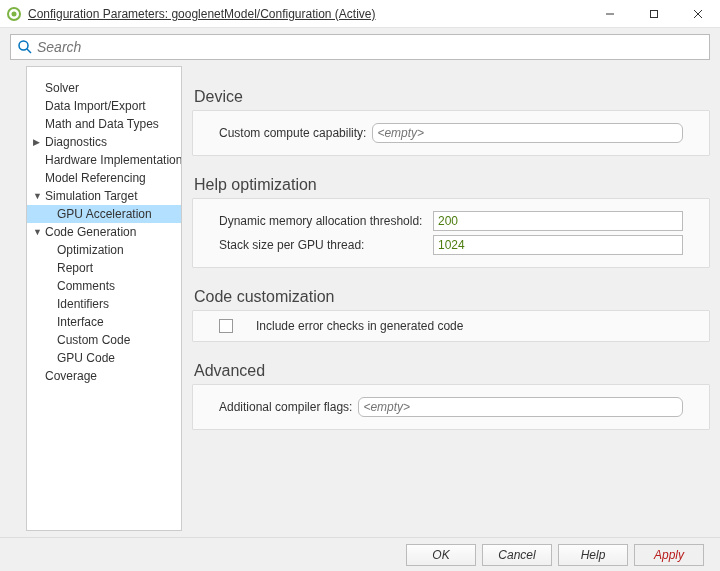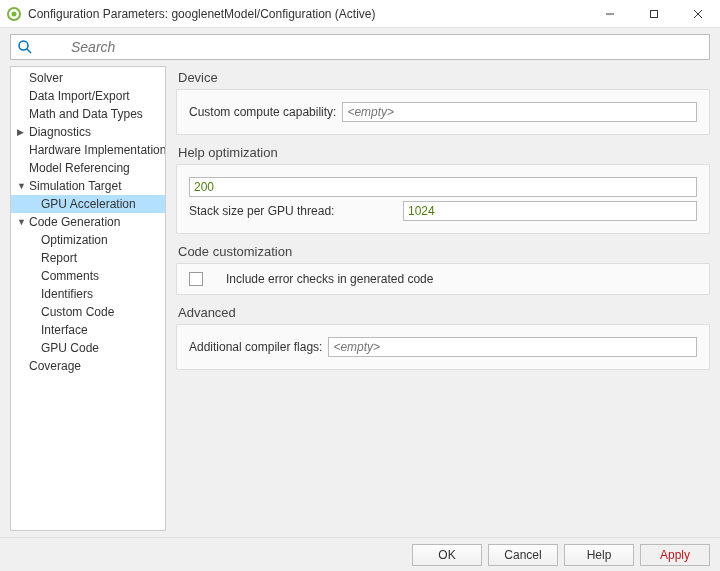--- a/index.html
+++ b/index.html
@@ -14,20 +14,21 @@
     display: flex;
     flex-direction: column;
   }
   .titlebar {
     height: 28px;
     background: #fff;
     display: flex;
     align-items: center;
     padding: 0 0 0 6px;
     border-bottom: 1px solid #e5e5e5;
+    text-decoration: underline;
   }
   .titlebar .app-icon {
     width: 16px; height: 16px;
     margin-right: 6px;
     display: inline-flex;
     align-items: center; justify-content: center;
   }
   .titlebar .title {
     flex: 1;
     font-size: 12px;
@@ -45,21 +46,20 @@
     padding: 6px 10px;
     background: #f0f0f0;
   }
   .searchbar {
     display: flex;
     align-items: center;
     height: 26px;
     border: 1px solid #bbb;
     background: #fff;
     padding: 0 6px;
-    gap: 34px;
   }
   .searchbar .search-icon {
     width: 16px; height: 16px;
     display: flex; align-items: center; justify-content: center;
     color: #0072bd;
     margin-right: 4px;
   }
   .searchbar input {
     flex: 1;
     border: none;
@@ -74,21 +74,22 @@
     display: flex;
     padding: 0 10px 6px 10px;
     gap: 10px;
     min-height: 0;
   }
   .sidebar {
     width: 156px;
     background: #fff;
     border: 1px solid #ccc;
     overflow: auto;
-    padding: 2px 0;
+    padding: 12px 0;
+    margin-left: 16px;
   }
   .tree-item {
     height: 18px;
     line-height: 18px;
     padding-left: 6px;
     cursor: default;
     white-space: nowrap;
     display: flex;
     align-items: center;
   }
@@ -103,29 +104,29 @@
     color: #555;
     font-size: 9px;
     margin-right: 2px;
   }
   .content {
     flex: 1;
     overflow: auto;
     padding: 2px 0 0 0;
   }
   .section-label {
-    font-size: 13px;
+    font-size: 16px;
     color: #444;
-    margin: 2px 0 4px 2px;
+    margin: 20px 0 4px 2px;
   }
   .section-box {
     border: 1px solid #ddd;
     background: #fafafa;
     border-radius: 1px;
-    padding: 8px 12px;
+    padding: 8px 26px;
     margin-bottom: 10px;
   }
   .field-row {
     display: flex;
     align-items: center;
     margin: 4px 0;
     gap: 6px;
   }
   .field-label {
     font-size: 12px;
@@ -135,41 +136,42 @@
   .field-input {
     flex: 1;
     height: 20px;
     border: 1px solid #bbb;
     background: #fff;
     padding: 0 4px;
     font-size: 12px;
     font-family: inherit;
     color: #4d7c0f;
   }
-  .field-input.empty-ph { color: #0f172a; font-style: italic; }
+  .field-input.empty-ph { color: #0f172a; font-style: italic; border-radius: 6px; }
   .label-col { width: 208px; }
   .checkbox-row {
     display: flex;
     align-items: center;
     gap: 23px;
   }
   .checkbox {
     width: 14px; height: 14px;
     border: 1px solid #999;
     background: #fff;
   }
   .footer {
     height: 34px;
     border-top: 1px solid #ddd;
     background: #f0f0f0;
     display: flex;
     align-items: center;
     justify-content: flex-end;
-    padding: 0 10px;
+    padding: 0 16px;
     gap: 6px;
+    font-style: italic;
   }
   .btn {
     width: 70px;
     height: 22px;
     border: 1px solid #bbb;
     background: linear-gradient(#fdfdfd,#f0f0f0);
     font-size: 12px;
     text-align: center;
     line-height: 20px;
     cursor: default;
@@ -261,24 +263,24 @@
       <div class="tree-item depth-2">
         <span>Report</span>
       </div>
       <div class="tree-item depth-2">
         <span>Comments</span>
       </div>
       <div class="tree-item depth-2">
         <span>Identifiers</span>
       </div>
       <div class="tree-item depth-2">
+        <span>Interface</span>
+      </div>
+      <div class="tree-item depth-2">
         <span>Custom Code</span>
-      </div>
-      <div class="tree-item depth-2">
-        <span>Interface</span>
       </div>
       <div class="tree-item depth-2">
         <span>GPU Code</span>
       </div>
       <div class="tree-item depth-1">
         <span>Coverage</span>
       </div>
     </div>
 
   <div class="content">
@@ -287,20 +289,21 @@
     <div class="section-box">
       <div class="field-row">
         <span class="field-label">Custom compute capability:</span>
         <input class="field-input empty-ph" placeholder="&lt;empty&gt;" style="">
       </div>
     </div>
 
     <div class="section-label">Help optimization</div>
     <div class="section-box">
       <div class="field-row">
+        <span class="field-label label-col">Dynamic memory allocation threshold:</span>
         <input class="field-input" value="200" style="">
       </div>
       <div class="field-row">
         <span class="field-label label-col">Stack size per GPU thread:</span>
         <input class="field-input" value="1024" style="">
       </div>
     </div>
 
     <div class="section-label">Code customization</div>
     <div class="section-box">

